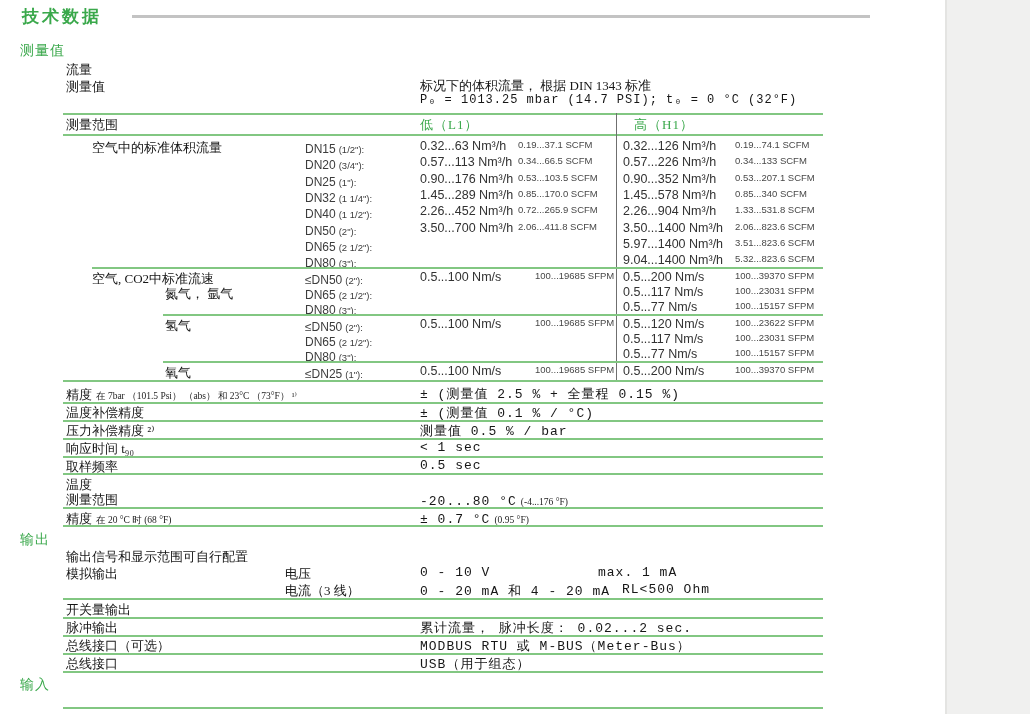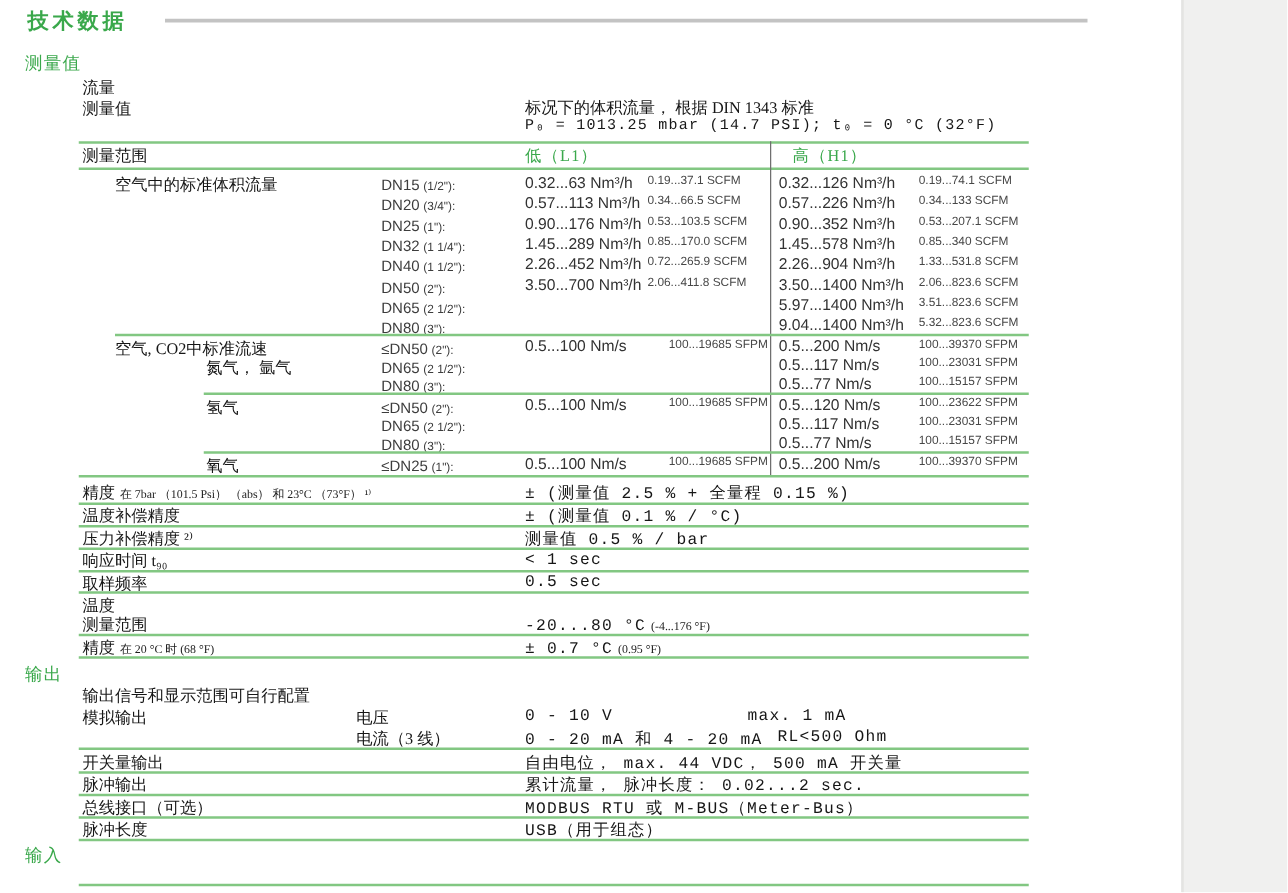--- a/index.html
+++ b/index.html
@@ -219,38 +219,37 @@
   </div>
   <div class="row" style="top:582px">
     <span class="cell cjk" style="left:285px">电流（3 线）</span>
     <span class="cell c-l1 cjk ls">0 - 20 mA 和 4 - 20 mA</span>
     <span class="cell cjk ls" style="left:622px">RL&lt;500 Ohm</span>
   </div>
   <div class="hl" style="left:63px;top:598px;width:760px"></div>
 
   <div class="row" style="top:601px">
     <span class="cell cjk" style="left:66px">开关量输出</span>
-    <span class="cell c-l1 cjk ls">自由电位， max. 44 VDC， 500 mA 开关量</span>
   </div>
   <div class="hl" style="left:63px;top:617px;width:760px"></div>
 
   <div class="row" style="top:619px">
     <span class="cell cjk" style="left:66px">脉冲输出</span>
     <span class="cell c-l1 cjk ls">累计流量， 脉冲长度： 0.02...2 sec.</span>
   </div>
   <div class="hl" style="left:63px;top:635px;width:760px"></div>
 
   <div class="row" style="top:637px">
     <span class="cell cjk" style="left:66px">总线接口（可选）</span>
     <span class="cell c-l1 cjk ls">MODBUS RTU 或 M-BUS（Meter-Bus）</span>
   </div>
   <div class="hl" style="left:63px;top:653px;width:760px"></div>
 
   <div class="row" style="top:655px">
-    <span class="cell cjk" style="left:66px">脉冲长度</span>
+    <span class="cell cjk" style="left:66px">总线接口</span>
     <span class="cell c-l1 cjk ls">USB（用于组态）</span>
   </div>
   <div class="hl" style="left:63px;top:671px;width:760px"></div>
 
   <div class="abs g" style="left:20px;top:676px;font-size:14px;letter-spacing:1px">输入</div>
 
   <div class="hl" style="left:63px;top:707px;width:760px"></div>
 
   <div class="panel" style="left:945px;top:0;width:85px;height:714px"></div>
 

